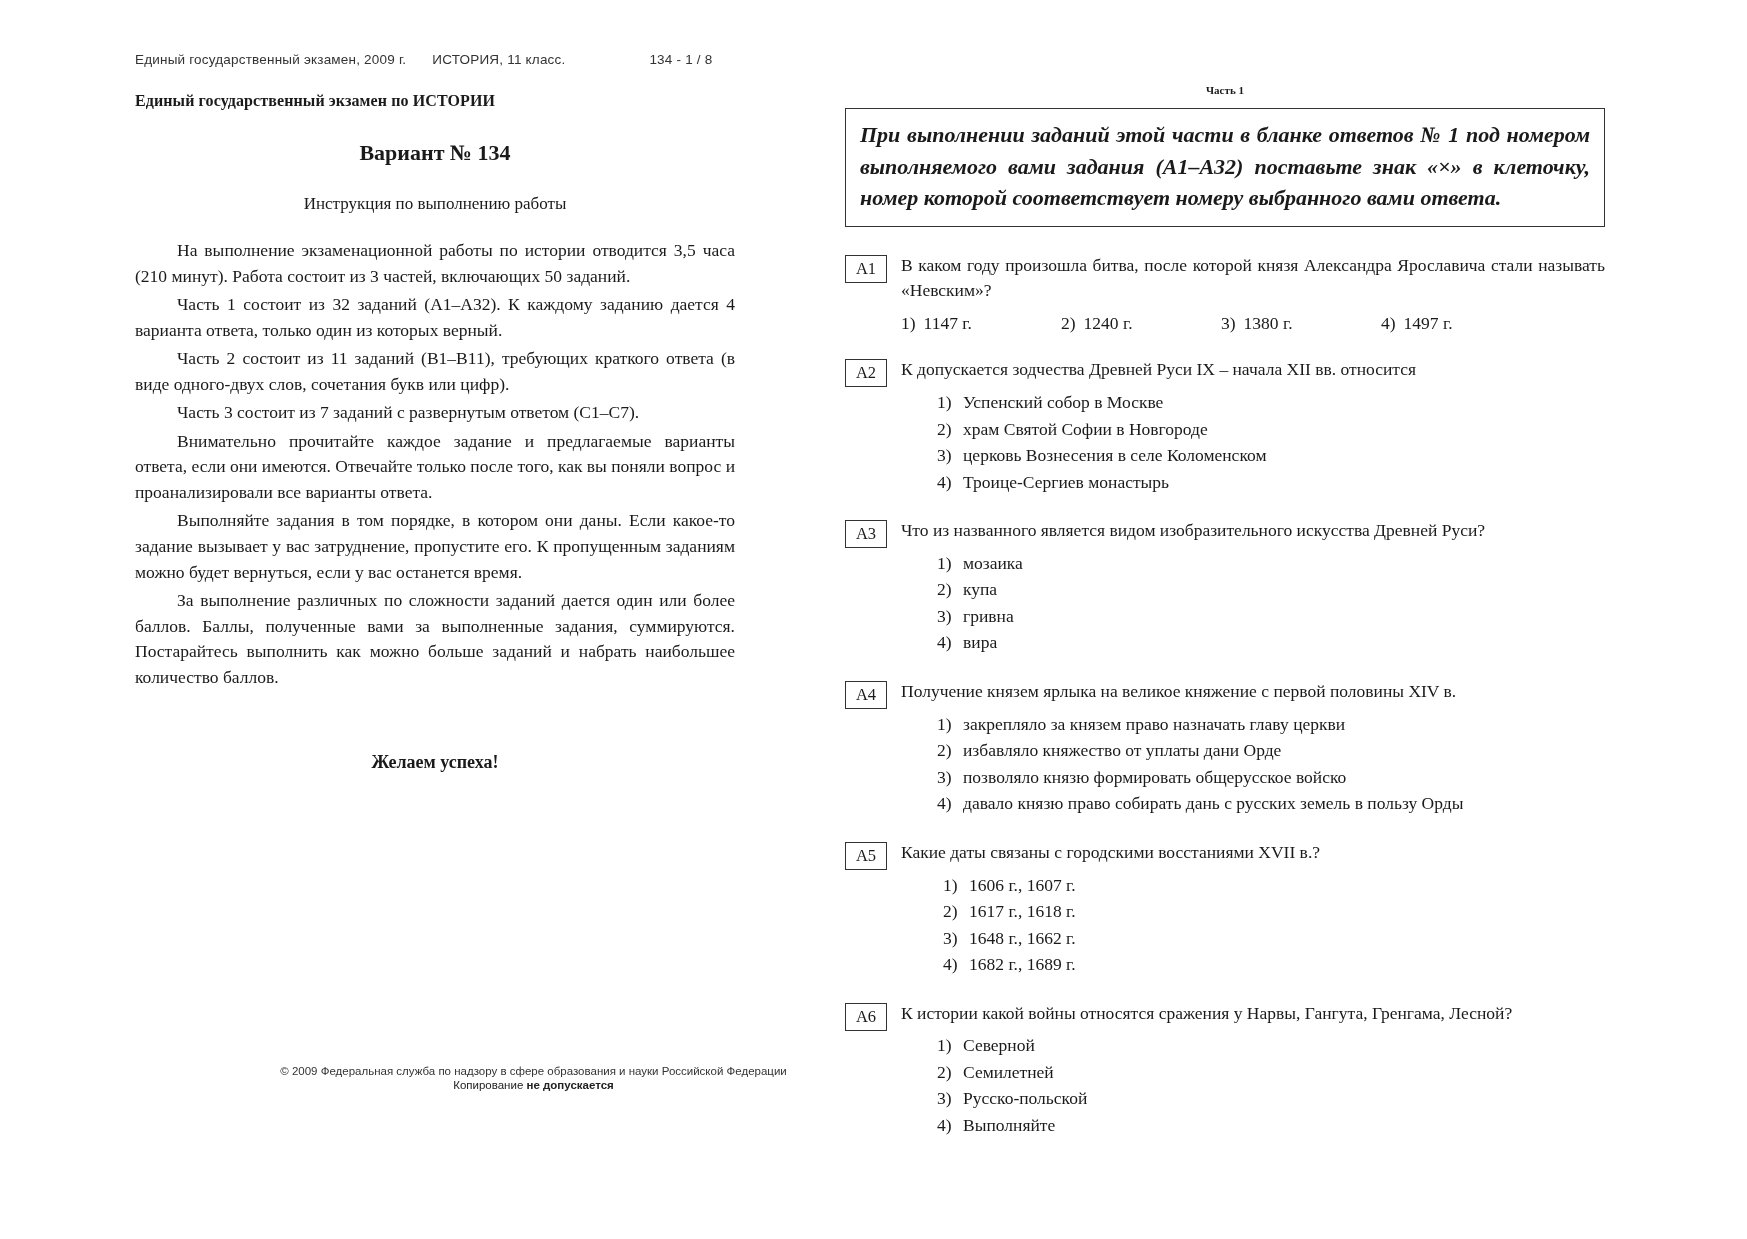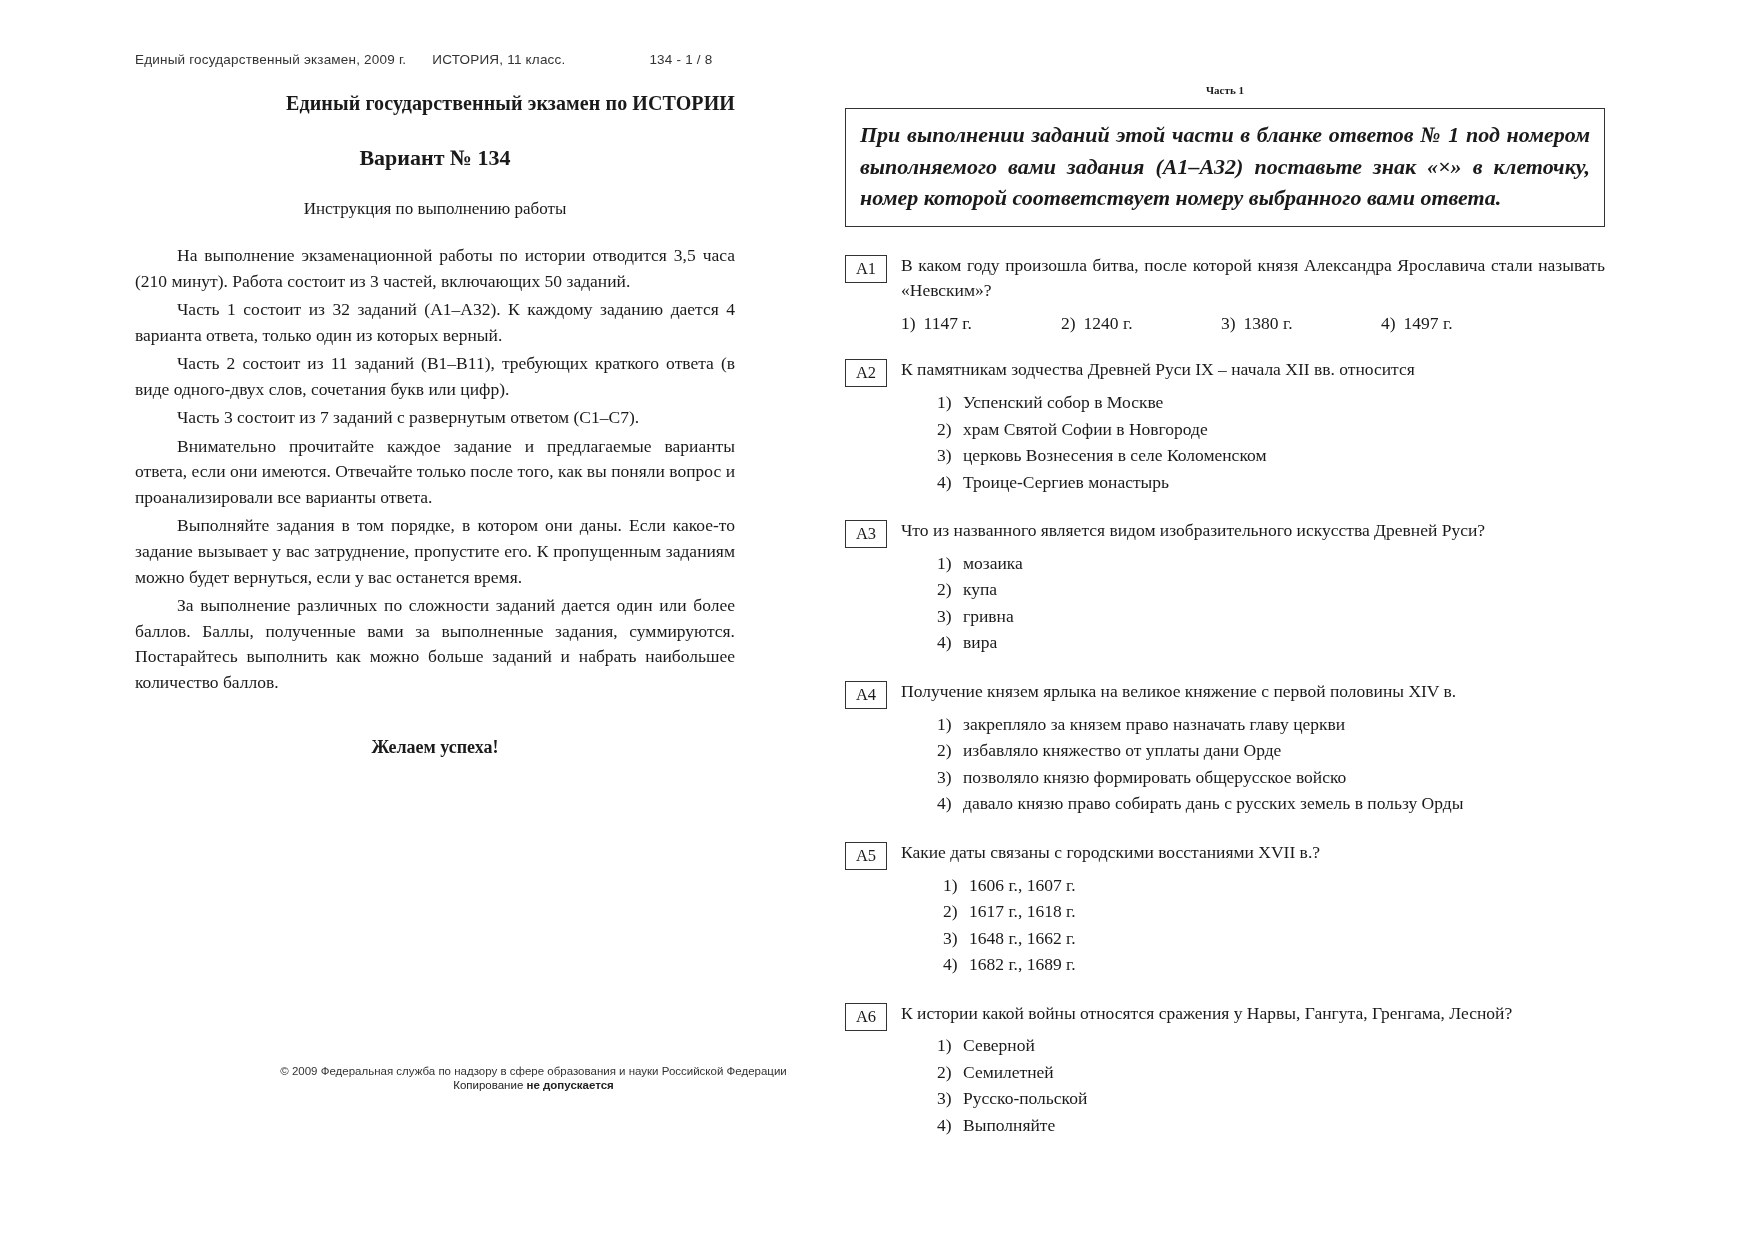--- a/index.html
+++ b/index.html
@@ -47,22 +47,22 @@
   }
   .col-right {
     position: absolute;
     top: 84px;
     left: 845px;
     width: 760px;
   }
 
   
   .title-main {
-    text-align: right;
-    font-size: 20px;
+    text-align: left;
+    font-size: 16px;
     font-weight: bold;
     margin: 0 0 30px 0;
     letter-spacing: 0.1px;
   }
   .title-variant {
     text-align: center;
     font-size: 22px;
     font-weight: bold;
     margin: 12px 0 28px 0;
   }
@@ -78,21 +78,21 @@
     text-align: justify;
     text-indent: 42px;
     margin: 0 0 3px 0;
     -webkit-hyphens: none;
     hyphens: none;
   }
   .good-luck {
     text-align: center;
     font-size: 18px;
     font-weight: bold;
-    margin-top: 42px;
+    margin-top: 62px;
   }
 
   
   .part-title {
     text-align: center;
     font-size: 11px;
     font-weight: bold;
     margin: 0 0 12px 0;
   }
   .instr-box {
@@ -234,21 +234,21 @@
           <span class="opt"><span class="num">2)</span><span class="txt">1240 г.</span></span>
           <span class="opt"><span class="num">3)</span><span class="txt">1380 г.</span></span>
           <span class="opt"><span class="num">4)</span><span class="txt">1497 г.</span></span>
         </div>
       </div>
     </div>
 
     <div class="question">
       <div class="q-code">A2</div>
       <div class="q-body">
-        <p class="q-stem">К памятникам зодчества Древней Руси IX – начала XII вв. относится</p>
+        <p class="q-stem">К допускается зодчества Древней Руси IX – начала XII вв. относится</p>
         <ul class="opts-list">
           <li>
               <span class="num">1)</span>
               <span class="txt">Успенский собор в Москве</span>
             </li>
           <li>
               <span class="num">2)</span>
               <span class="txt">храм Святой Софии в Новгороде</span>
             </li>
           <li>

